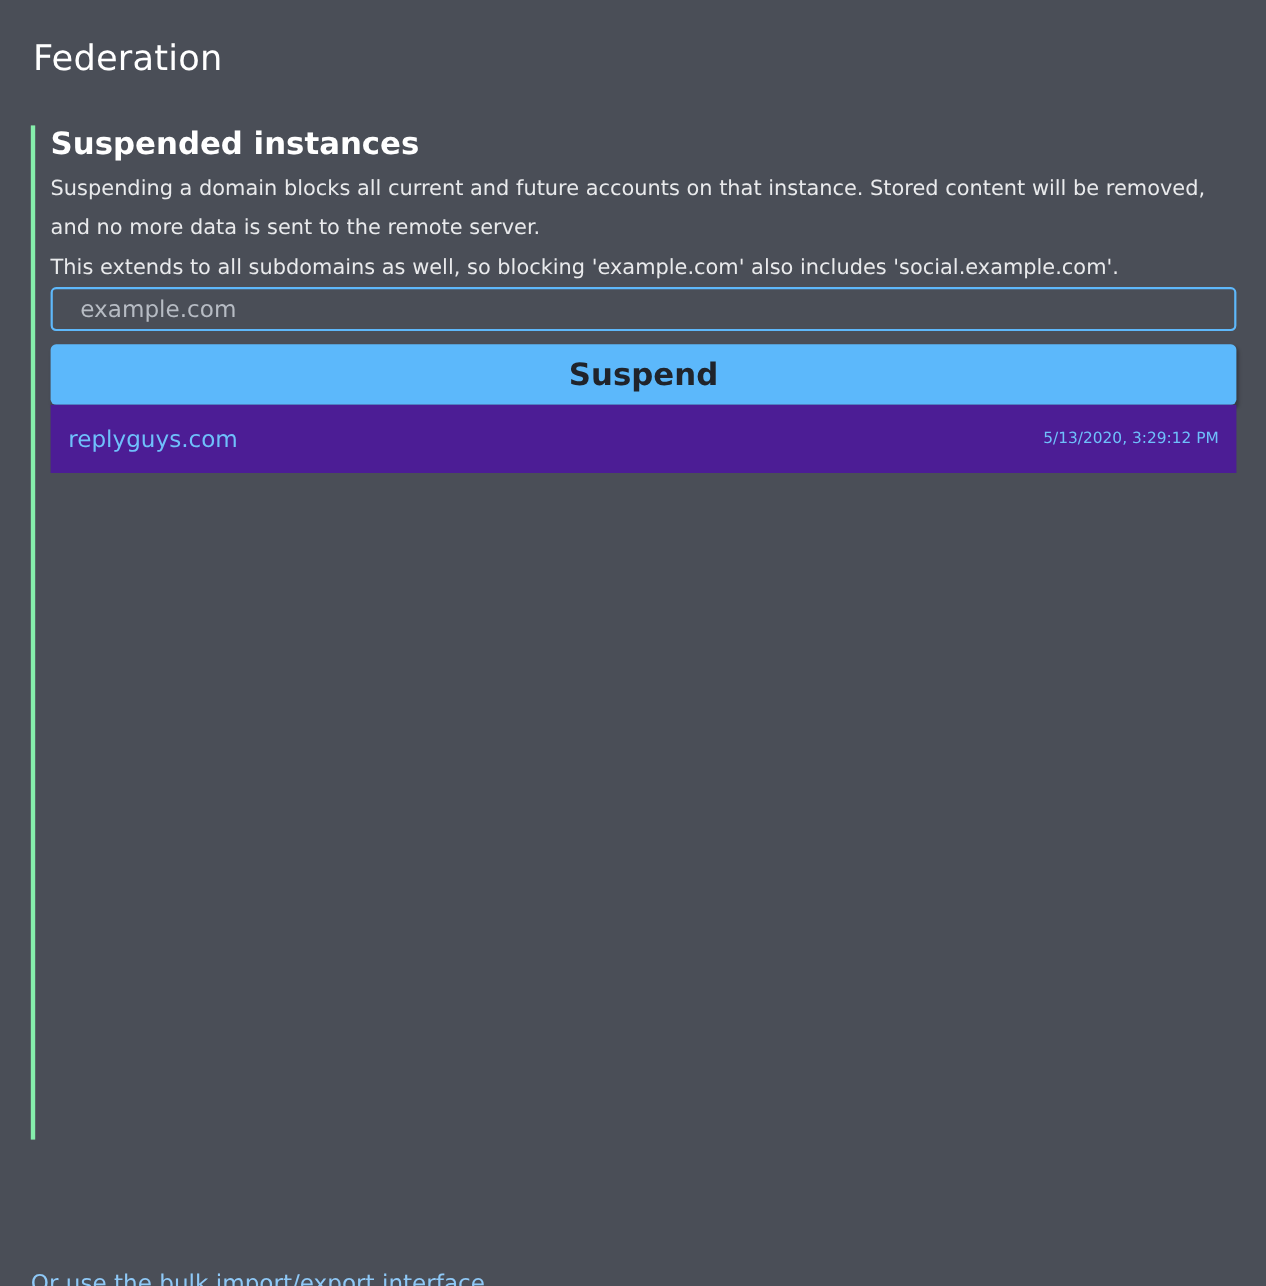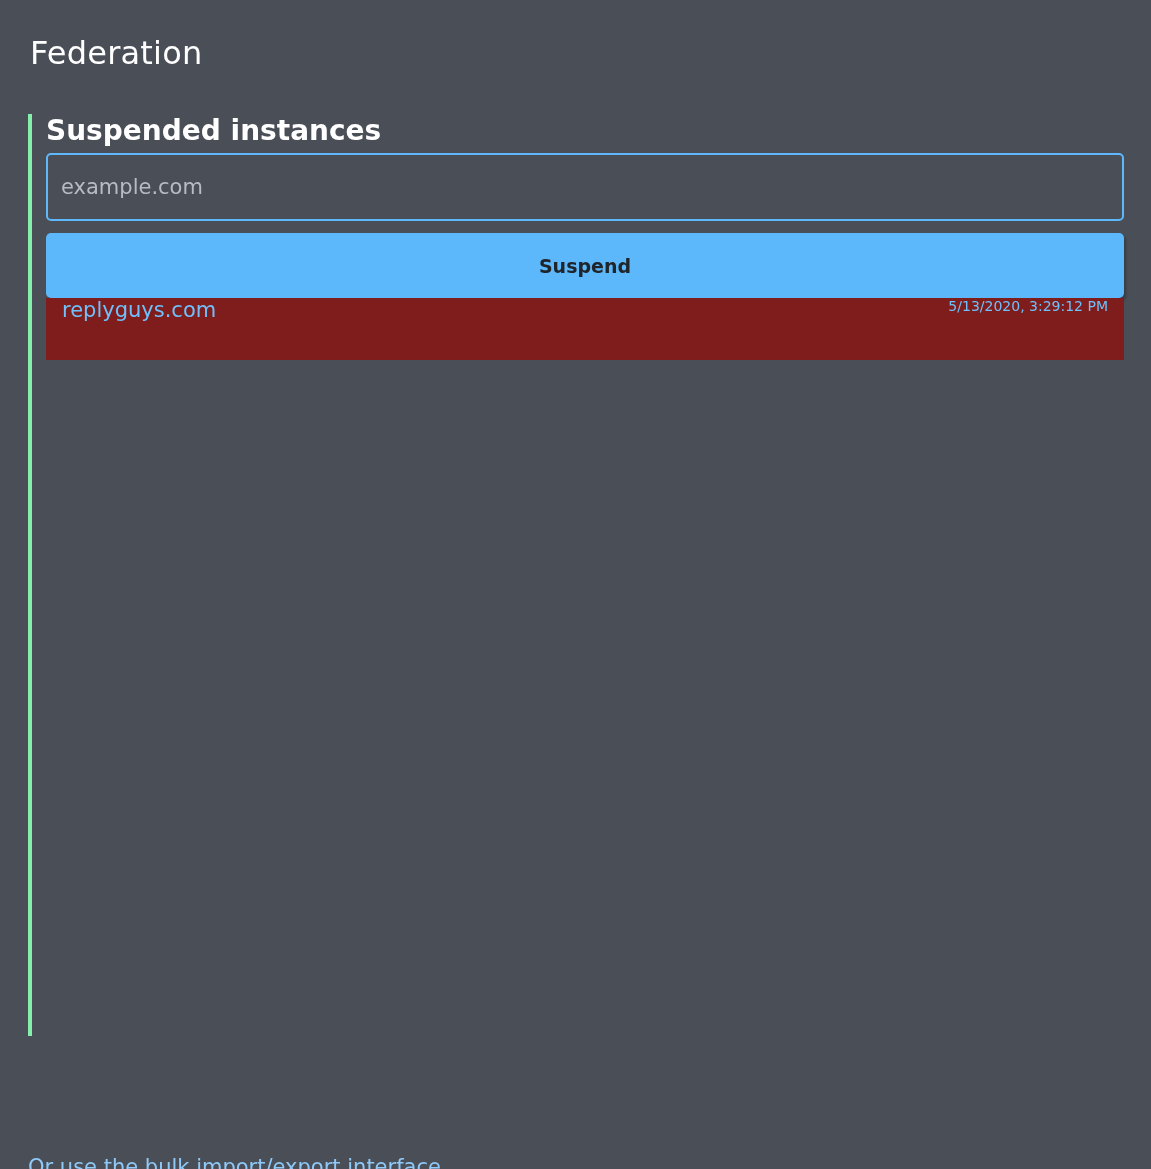--- a/index.html
+++ b/index.html
@@ -54,63 +54,63 @@
     font-size: 19px;
     font-weight: bold;
     color: #ffffff;
     margin-top: 46px;
     margin-bottom: 9px;
   }
   .domain-input {
     display: block;
     width: 1078px;
     box-sizing: border-box;
-    height: 68px;
+    height: 40px;
     background: #4a4e57;
     border: 2px solid #5eb8fb;
     border-radius: 5px;
     color: #ffffff;
     font-size: 21px;
     font-family: "DejaVu Sans", sans-serif;
-    padding: 0 13px;
+    padding: 0 25px;
     outline: none;
   }
   .domain-input::placeholder {
     color: #b7bcc4;
     opacity: 1;
   }
   .suspend-button {
     display: block;
     width: 1078px;
     box-sizing: border-box;
-    height: 65px;
+    height: 55px;
     margin-top: 12px;
     background: #5cb8fb;
     border: none;
     border-radius: 5px;
     color: #20242b;
-    font-size: 19px;
+    font-size: 28px;
     font-weight: bold;
     font-family: "DejaVu Sans", sans-serif;
     cursor: pointer;
     box-shadow: 2px 3px 3px rgba(0,0,0,0.25);
   }
   .blocked-count {
     font-size: 20px;
     color: #eceef0;
     margin-top: 14px;
     margin-bottom: 10px;
   }
   .instance-row {
     width: 1078px;
     box-sizing: border-box;
     height: 62px;
-    background: #7f1d1d;
+    background: #4c1d95;
     display: flex;
-    align-items: flex-start;
+    align-items: center;
     justify-content: space-between;
     padding: 0 16px;
   }
   .instance-domain {
     font-size: 21px;
     color: #6fc0fb;
   }
   .instance-date {
     font-size: 14px;
     color: #6fc0fb;
@@ -129,20 +129,22 @@
 <body>
 
 <div class="page">
 
   <div class="page-title">Federation</div>
 
   <div class="section">
 
     <div class="section-title">Suspended instances</div>
 
+    <p class="section-desc">Suspending a domain blocks all current and future accounts on that instance. Stored content will be removed, and no more data is sent to the remote server.</p>
+    <p class="section-desc">This extends to all subdomains as well, so blocking 'example.com' also includes 'social.example.com'.</p>
 
 
     <input class="domain-input" type="text" placeholder="example.com" style="">
 
     <button class="suspend-button">Suspend</button>
 
 
     <div class="instance-row">
       <span class="instance-domain">replyguys.com</span>
       <span class="instance-date">5/13/2020, 3:29:12 PM</span>

